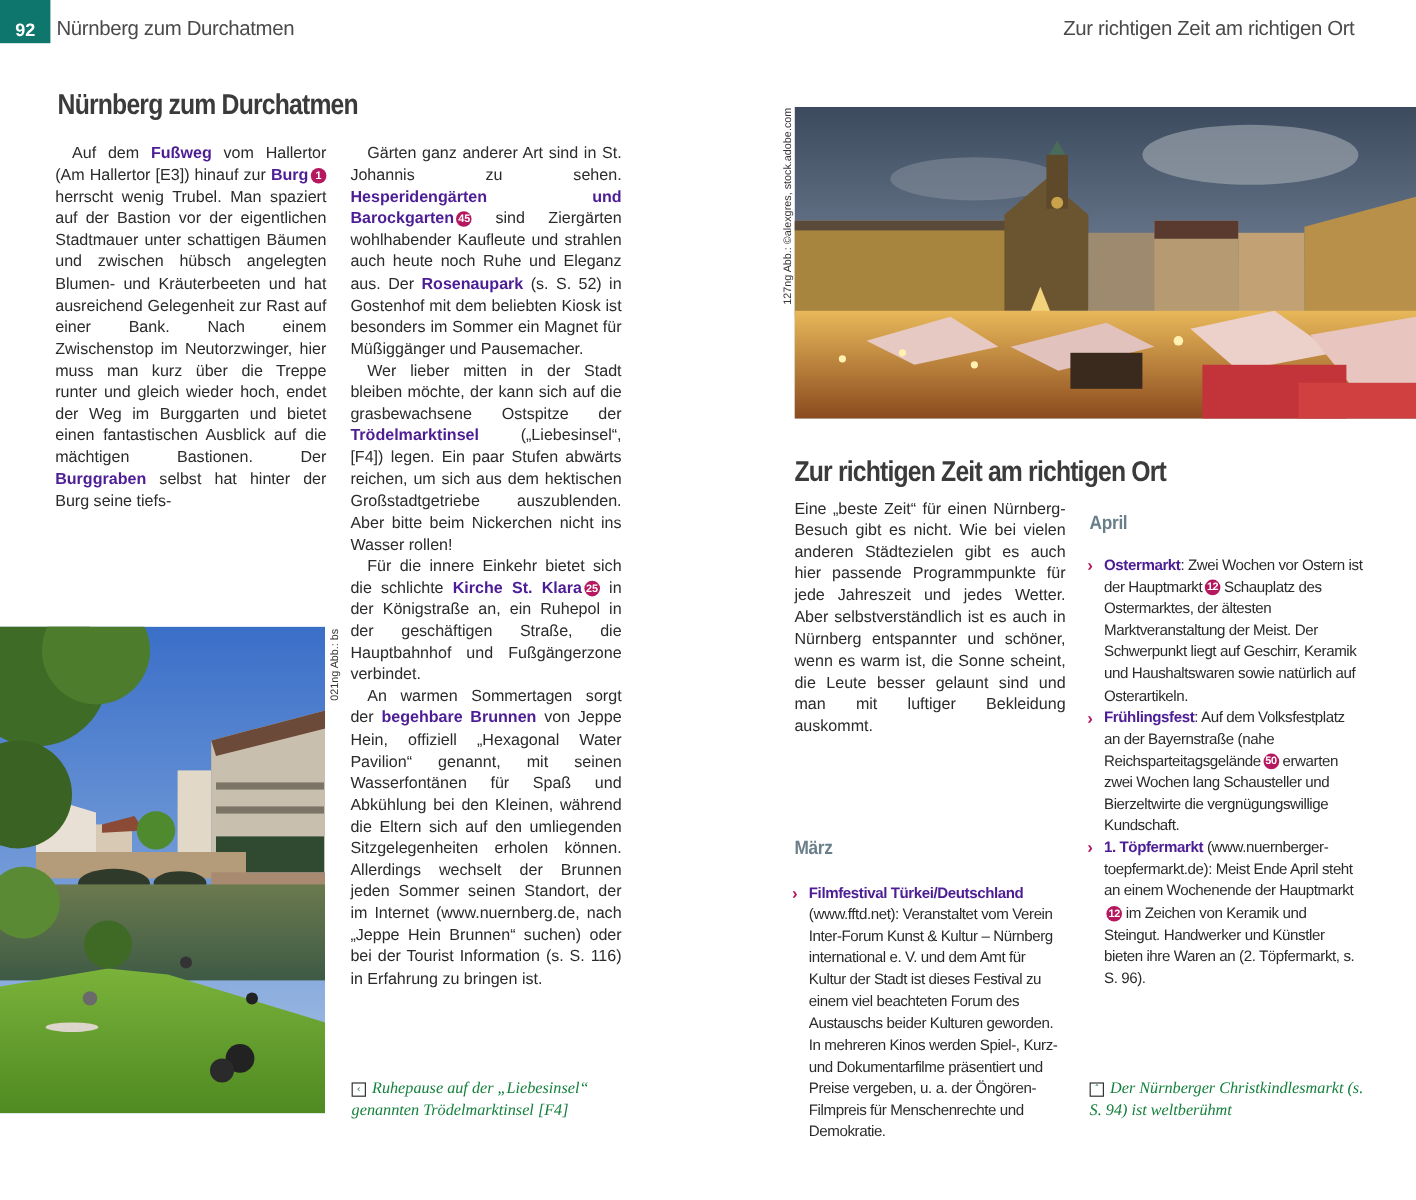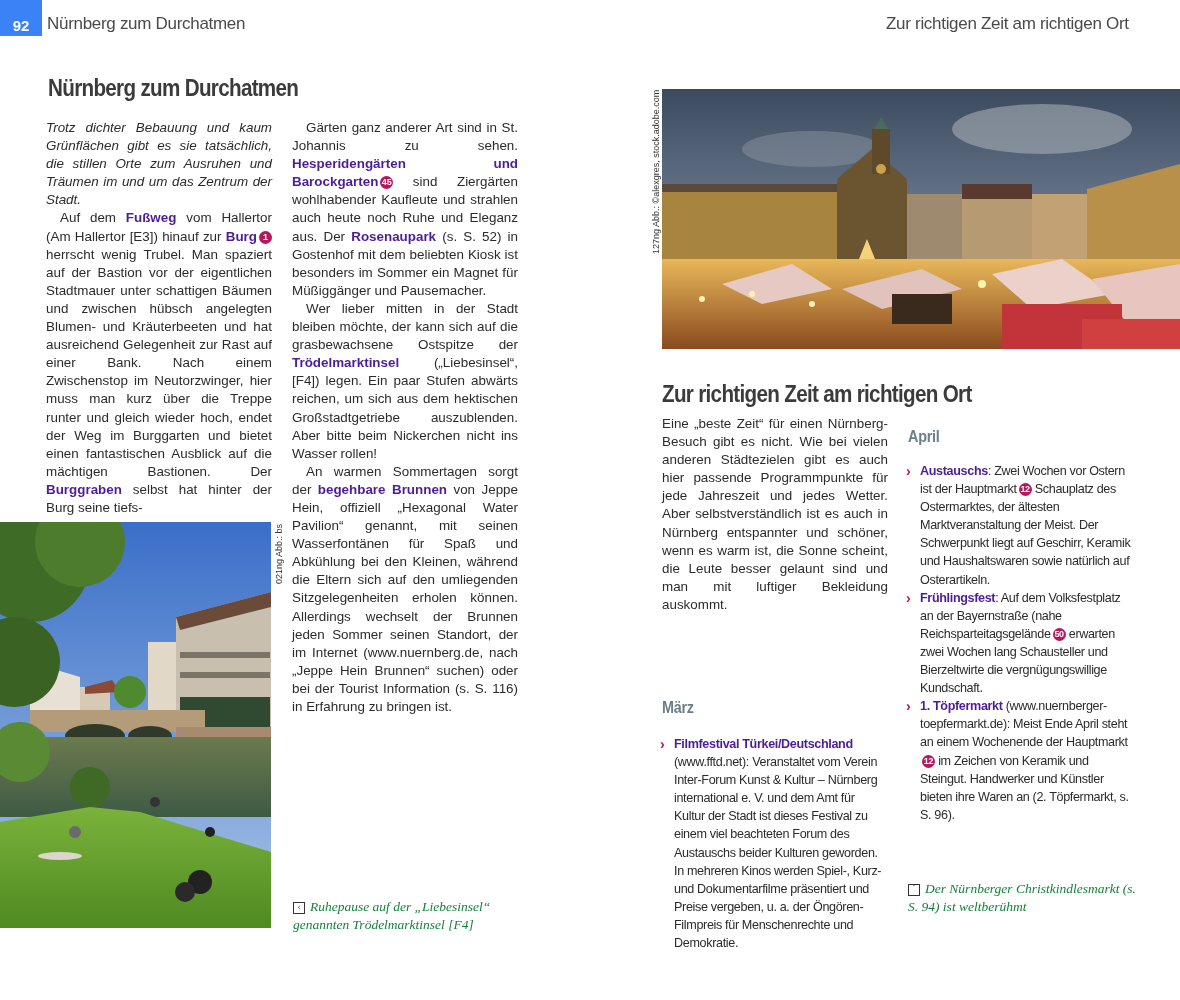--- a/index.html
+++ b/index.html
@@ -2,21 +2,21 @@
 <html><head>
 <meta charset="utf-8">
 <style>
   html, body { margin:0; padding:0; }
   body {
     width:1180px; height:1000px; background:#ffffff; position:relative; overflow:hidden;
     font-family:"Liberation Sans", sans-serif; color:#2b2b2b;
   }
   
   .pnum {
-    position:absolute; top:0; height:36px; background:#3b82f6; color:#fff;
+    position:absolute; top:0; height:36px; background:#0f766e; color:#fff;
     font-family:"Liberation Sans Narrow","Liberation Sans", sans-serif; font-weight:bold;
     font-size:15px; display:flex; align-items:flex-end; justify-content:center; padding-bottom:0;
     box-sizing:border-box; line-height:36px;
   }
   .pnum span { display:block; line-height:18px; padding-bottom:1px; }
   .running {
     position:absolute; top:14px; font-size:17px; color:#4a4a4a; letter-spacing:-0.3px;
     font-family:"Liberation Sans", sans-serif;
   }
   h1.title {
@@ -69,27 +69,27 @@
 <body>
 
 <div class="pnum" style="left:0;width:42px;">
   <span>92</span>
 </div>
 <div class="running" style="left:47px;">Nürnberg zum Durchatmen</div>
 
 <h1 class="title" style="left:48px;top:74px;">Nürnberg zum Durchatmen</h1>
 
 <div class="col" style="left:46px;top:119px;width:226px;">
-  <p class="lead">Trotz dichter Bebauung und kaum Grünflächen gibt es sie tatsächlich, die stillen Orte zum Ausruhen und Träumen im und um das Zentrum der Stadt.</p>
   <p><span>Auf dem </span><b>Fußweg</b><span> vom Hallertor (Am Hallertor [E3]) hinauf zur </span><b>Burg</b><span class="badge">1</span><span> herrscht wenig Trubel. Man spaziert auf der Bastion vor der eigentlichen Stadtmauer unter schattigen Bäumen und zwischen hübsch angelegten Blumen- und Kräuterbeeten und hat ausreichend Gelegenheit zur Rast auf einer Bank. Nach einem Zwischenstop im Neutorzwinger, hier muss man kurz über die Treppe runter und gleich wieder hoch, endet der Weg im Burggarten und bietet einen fantastischen Ausblick auf die mächtigen Bastionen. Der </span><b>Burggraben</b><span> selbst hat hinter der Burg seine tiefs-</span></p>
 </div>
 
 <div class="col" style="left:292px;top:119px;width:226px;">
   <p><span>Gärten ganz anderer Art sind in St. Johannis zu sehen. </span><b>Hesperidengärten und Barockgarten</b><span class="badge">45</span><span> sind Ziergärten wohlhabender Kaufleute und strahlen auch heute noch Ruhe und Eleganz aus. Der </span><b>Rosenaupark</b><span> (s. S. 52) in Gostenhof mit dem beliebten Kiosk ist besonders im Sommer ein Magnet für Müßiggänger und Pausemacher.</span></p>
   <p><span>Wer lieber mitten in der Stadt bleiben möchte, der kann sich auf die grasbewachsene Ostspitze der </span><b>Trödelmarktinsel</b><span> („Liebesinsel“, [F4]) legen. Ein paar Stufen abwärts reichen, um sich aus dem hektischen Großstadtgetriebe auszublenden. Aber bitte beim Nickerchen nicht ins Wasser rollen!</span></p>
+  <p><span>Für die innere Einkehr bietet sich die schlichte </span><b>Kirche St. Klara</b><span class="badge">25</span><span> in der Königstraße an, ein Ruhepol in der geschäftigen Straße, die Hauptbahnhof und Fußgängerzone verbindet.</span></p>
   <p><span>An warmen Sommertagen sorgt der </span><b>begehbare Brunnen</b><span> von Jeppe Hein, offiziell „Hexagonal Water Pavilion“ genannt, mit seinen Wasserfontänen für Spaß und Abkühlung bei den Kleinen, während die Eltern sich auf den umliegenden Sitzgelegenheiten erholen können. Allerdings wechselt der Brunnen jeden Sommer seinen Standort, der im Internet (www.nuernberg.de, nach „Jeppe Hein Brunnen“ suchen) oder bei der Tourist Information (s. S. 116) in Erfahrung zu bringen ist.</span></p>
 </div>
 
 <div class="photo" style="left:0;top:522px;width:271px;height:406px;">
   <svg width="271" height="406" viewBox="0 0 271 406">
     <defs>
       <linearGradient id="sky1" x1="0" y1="0" x2="0" y2="1">
         <stop offset="0" stop-color="#3a6fc8"></stop>
           <stop offset="1" stop-color="#a9c4e6"></stop>
       </linearGradient>
@@ -206,20 +206,20 @@
   <p class="noind">Eine „beste Zeit“ für einen Nürnberg-Besuch gibt es nicht. Wie bei vielen anderen Städtezielen gibt es auch hier passende Programmpunkte für jede Jahreszeit und jedes Wetter. Aber selbstverständlich ist es auch in Nürnberg entspannter und schöner, wenn es warm ist, die Sonne scheint, die Leute besser gelaunt sind und man mit luftiger Bekleidung auskommt.</p>
 </div>
 
 <div class="month" style="left:662px;top:699px;">März</div>
 <div class="events" style="left:660px;top:735px;width:222px;">
   <p class="ev"><span class="arrow">›</span><b>Filmfestival Türkei/Deutschland</b><span> (www.fftd.net): Veranstaltet vom Verein Inter-Forum Kunst &amp; Kultur – Nürnberg international e. V. und dem Amt für Kultur der Stadt ist dieses Festival zu einem viel beachteten Forum des Austauschs beider Kulturen geworden. In mehreren Kinos werden Spiel-, Kurz- und Dokumentarfilme präsentiert und Preise vergeben, u. a. der Öngören-Filmpreis für Menschenrechte und Demokratie.</span></p>
 </div>
 
 <div class="month" style="left:908px;top:428px;">April</div>
 <div class="events" style="left:906px;top:462px;width:230px;">
-  <p class="ev"><span class="arrow">›</span><b>Austauschs</b><span>: Zwei Wochen vor Ostern ist der Hauptmarkt</span><span class="badge">12</span><span> Schauplatz des Ostermarktes, der ältesten Marktveranstaltung der Meist. Der Schwerpunkt liegt auf Geschirr, Keramik und Haushaltswaren sowie natürlich auf Osterartikeln.</span></p>
+  <p class="ev"><span class="arrow">›</span><b>Ostermarkt</b><span>: Zwei Wochen vor Ostern ist der Hauptmarkt</span><span class="badge">12</span><span> Schauplatz des Ostermarktes, der ältesten Marktveranstaltung der Meist. Der Schwerpunkt liegt auf Geschirr, Keramik und Haushaltswaren sowie natürlich auf Osterartikeln.</span></p>
   <p class="ev"><span class="arrow">›</span><b>Frühlingsfest</b><span>: Auf dem Volksfestplatz an der Bayernstraße (nahe Reichsparteitagsgelände</span><span class="badge">50</span><span> erwarten zwei Wochen lang Schausteller und Bierzeltwirte die vergnügungswillige Kundschaft.</span></p>
   <p class="ev"><span class="arrow">›</span><b>1. Töpfermarkt</b><span> (www.nuernberger-toepfermarkt.de): Meist Ende April steht an einem Wochenende der Hauptmarkt</span><span class="badge">12</span><span> im Zeichen von Keramik und Steingut. Handwerker und Künstler bieten ihre Waren an (2. Töpfermarkt, s. S. 96).</span></p>
 </div>
 
-<div class="caption" style="left:908px;top:880px;width:240px;">
+<div class="caption" style="left:908px;top:898px;width:240px;">
   <span class="cicon">ˆ</span><span>Der Nürnberger Christkindlesmarkt (s. S. 94) ist weltberühmt</span>
 </div>
 
 </body></html>

